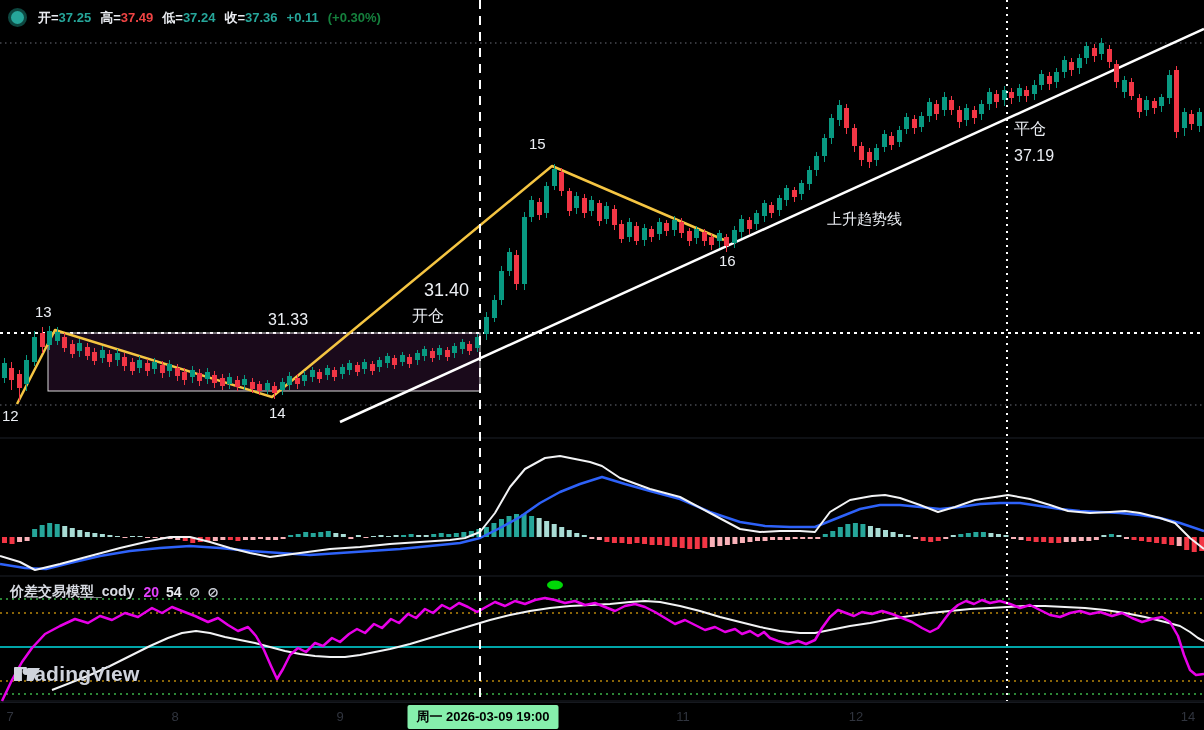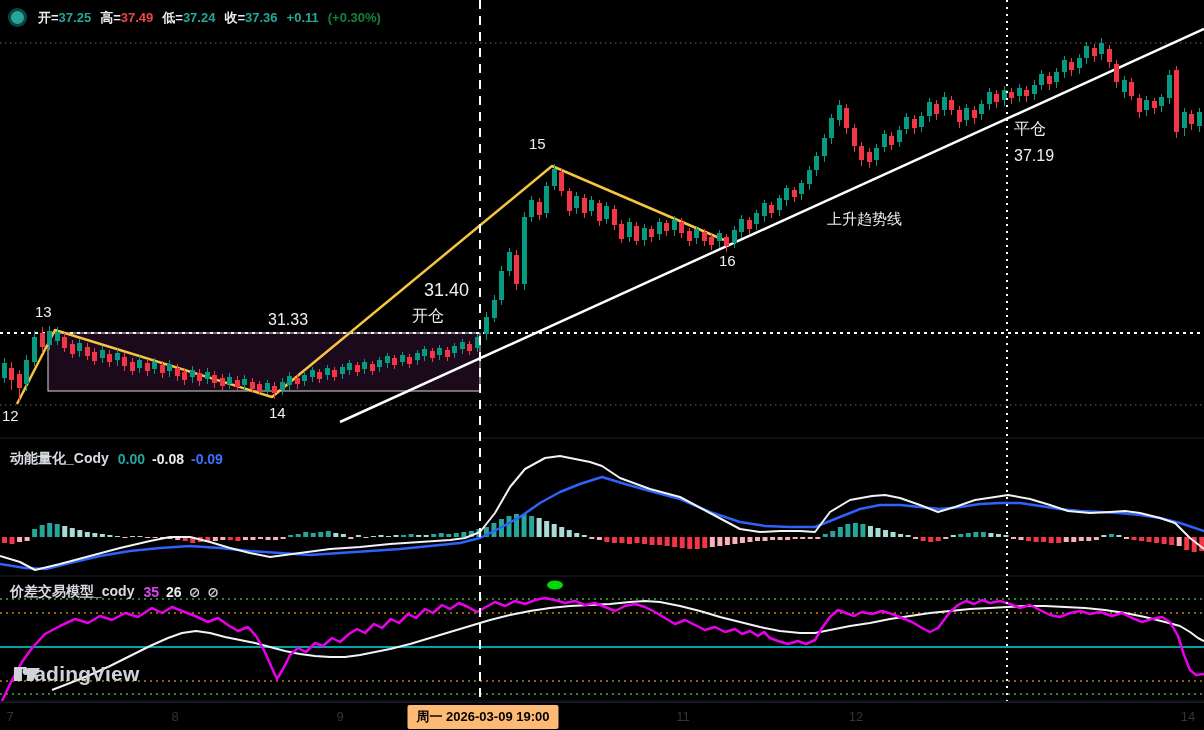--- a/index.html
+++ b/index.html
@@ -6,21 +6,21 @@
   #root{position:relative;width:1204px;height:730px;background:#000;overflow:hidden;
         font-family:"Liberation Sans","DejaVu Sans",sans-serif;}
   svg{position:absolute;left:0;top:0;display:block;}
   .legend{position:absolute;display:flex;align-items:center;gap:9px;white-space:nowrap;
           font-size:13px;font-weight:bold;color:#d8dbe3;z-index:5;}
   .legend .pair b{color:#e9ebf0;}
   .ohlc-dot{width:13px;height:13px;border-radius:50%;background:#26a69a;border:3px solid #0d4740;box-sizing:content-box;margin-right:2px;}
   .annotation{position:absolute;color:#eceff4;font-weight:normal;z-index:4;text-shadow:0 0 2px #000;}
   .axisbar{position:absolute;left:0;top:702px;width:1204px;height:28px;background:#000;border-top:1px solid #16191f;z-index:6;}
   .daytick{position:absolute;top:6px;color:#30343e;font-size:13px;transform:translateX(-50%);}
-  .timebox{position:absolute;top:2px;transform:translateX(-50%);background:#fdba74;color:#000;
+  .timebox{position:absolute;top:2px;transform:translateX(-50%);background:#86efac;color:#000;
            font-size:13px;font-weight:bold;padding:3px 9px;border-radius:2px;white-space:nowrap;}
   .watermark{position:absolute;left:14px;top:662px;display:flex;align-items:center;gap:7px;z-index:5;
              color:#cfd3dc;font-size:21px;font-weight:bold;letter-spacing:0.2px;}
 </style>
 </head>
 <body>
 
 <div id="root">
 
   <svg id="chart-svg" width="1204" height="702">
@@ -530,28 +530,24 @@
   <div class="legend" style="left:8px;top:8px;">
     <span class="ohlc-dot"></span>
     <span class="pair"><b>开=</b><span style="color:#26a69a">37.25</span></span>
     <span class="pair"><b>高=</b><span style="color:#ef4444">37.49</span></span>
     <span class="pair"><b>低=</b><span style="color:#26a69a">37.24</span></span>
     <span class="pair"><b>收=</b><span style="color:#26a69a">37.36</span></span>
     <span style="color:#26a69a">+0.11</span>
     <span style="color:#15803d">(+0.30%)</span>
   </div>
 
-  <div class="legend" style="left:10px;top:450px;font-size:14px;">
-    <span>动能量化_Cody</span>
-    <span id="mom-values"><span style="color: rgb(38, 166, 154); margin-right: 7px;">0.00</span><span style="color: rgb(233, 235, 240); margin-right: 7px;">-0.08</span><span style="color: rgb(62, 111, 255); margin-right: 7px;">-0.09</span></span>
-  </div>
 
   <div class="legend" style="left:10px;top:583px;font-size:14px;">
     <span>价差交易模型_cody</span>
-    <span id="spr-values"><span style="color: rgb(224, 64, 251); margin-right: 7px;">35</span><span style="color: rgb(233, 235, 240); margin-right: 7px;">26</span><span style="color: rgb(207, 211, 220); margin-right: 7px;">⊘</span><span style="color: rgb(207, 211, 220); margin-right: 7px;">⊘</span></span>
+    <span id="spr-values"><span style="color: rgb(224, 64, 251); margin-right: 7px;">20</span><span style="color: rgb(233, 235, 240); margin-right: 7px;">54</span><span style="color: rgb(207, 211, 220); margin-right: 7px;">⊘</span><span style="color: rgb(207, 211, 220); margin-right: 7px;">⊘</span></span>
   </div>
 
   <div class="watermark">
     <svg width="26" height="24" viewBox="0 0 26 24">
       <rect x="0" y="6" width="7" height="13" fill="#cfd3dc"></rect>
       <circle cx="12" cy="9.5" r="3.4" fill="#cfd3dc"></circle>
       <polygon points="14,6 26,6 19,19 12.5,19" fill="#cfd3dc"></polygon>
     </svg>
     <span>TradingView</span>
   </div>

